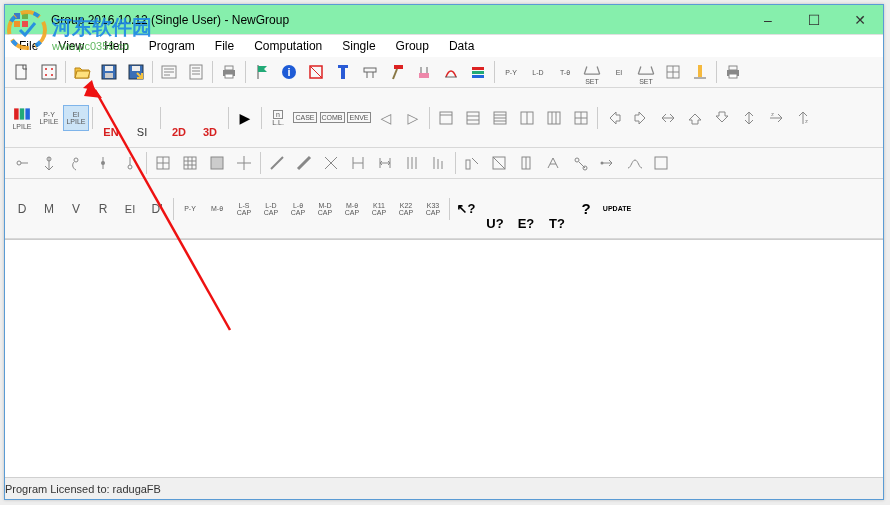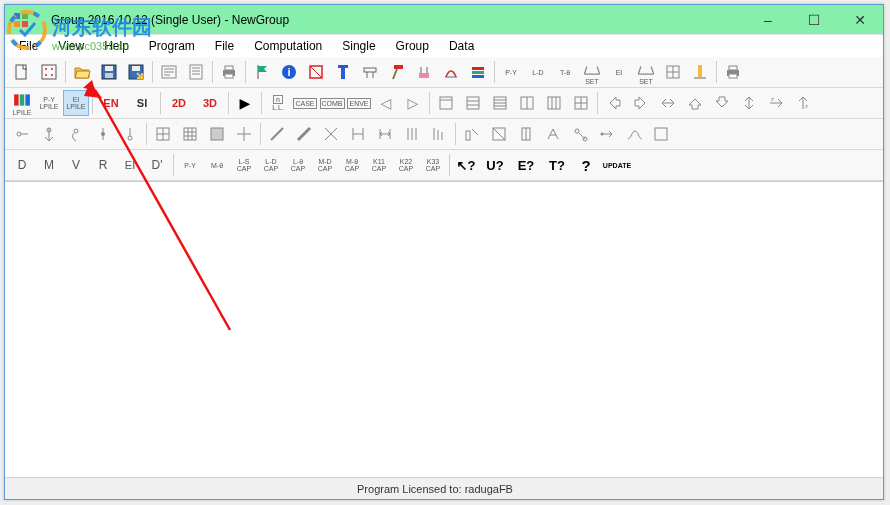--- a/index.html
+++ b/index.html
@@ -8,24 +8,24 @@
 .titlebar { height: 30px; background: #86efac; display: flex; align-items: center; padding-left: 8px; border-bottom: 1px solid #e0e0e0; gap: 16px; }
 .titlebar .app-icon { width: 16px; height: 16px; margin-right: 6px; display: inline-flex; align-items: center; justify-content: center; }
 .titlebar .title { flex: 1; color: #000; font-size: 12px; }
 .win-controls { display: flex; }
 .win-controls div { width: 46px; height: 30px; display: flex; align-items: center; justify-content: center; color: #333; font-size: 14px; }
 .menubar { height: 22px; background: #fff; display: flex; align-items: center; padding-left: 6px; gap: 4px; }
 .menubar span { padding: 2px 8px; color: #000; }
 .toolbar { display: flex; align-items: center; padding: 2px 4px; border-bottom: 1px solid #d8d8d8; background: #f8f8f8; gap: 1px; flex-wrap: nowrap; }
 .tb-btn { width: 26px; height: 26px; border: 1px solid transparent; display: inline-flex; align-items: center; justify-content: center; font-size: 10px; color: #666; background: #f8f8f8; }
 .tb-btn.sel { border-color: #7eb4ea; background: #cce4f7; }
-.tb-btn.wide { width: 30px; font-size: 11px; font-weight: bold; }
+.tb-btn.wide { width: 30px; font-size: 11px; font-weight: bold; margin-top: 29px; }
 .tb-sep { width: 1px; height: 22px; background: #ccc; margin: 0 2px; }
 .content { flex: 1; background: #fff; border-top: 1px solid #ccc; position: relative; }
-.statusbar { height: 22px; background: #f0f0f0; border-top: 1px solid #d0d0d0; display: flex; align-items: center; justify-content: center; padding-right: 18px; font-size: 11px; color: #333; }
+.statusbar { height: 22px; background: #f0f0f0; border-top: 1px solid #d0d0d0; display: flex; align-items: center; justify-content: flex-start; padding-right: 18px; font-size: 11px; color: #333; }
 .watermark { position: absolute; top: 8px; left: 2px; pointer-events: none; opacity: .9; text-decoration: underline; }
 .arrow { position: absolute; top: 80px; left: 80px; pointer-events: none; }
 svg { display: block; }
 .red-txt { color: #d62020; font-weight: bold; }
 .tb-btn svg { width: 18px; height: 18px; }
 .sub { font-size: 7px; color: #555; line-height: 1; text-align:center; }
 .stack { display:flex; flex-direction:column; align-items:center; justify-content:center; line-height:1; }
 </style>
 </head>
 <body>
@@ -251,21 +251,21 @@
         </span>
       </div>
     <div class="tb-btn sel">
         <span class="stack">
           <span class="sub">EI</span>
           <span class="sub">LPILE</span>
         </span>
       </div>
     <div class="tb-sep"></div>
     <div class="tb-btn wide red-txt">EN</div>
-    <div class="tb-btn wide" style="color:#333;font-weight:bold">SI</div>
+    <div class="tb-btn wide" style="color:#333;font-weight:normal">SI</div>
     <div class="tb-sep"></div>
     <div class="tb-btn wide red-txt">2D</div>
     <div class="tb-btn wide red-txt">3D</div>
     <div class="tb-sep"></div>
     <div class="tb-btn" style="color:#000;font-size:14px">▶</div>
     <div class="tb-sep"></div>
     <div class="tb-btn">
         <span class="stack">
           <span class="sub" style="border:1px solid #888;padding:0 2px">n</span>
           <span class="sub">L.L.</span>

